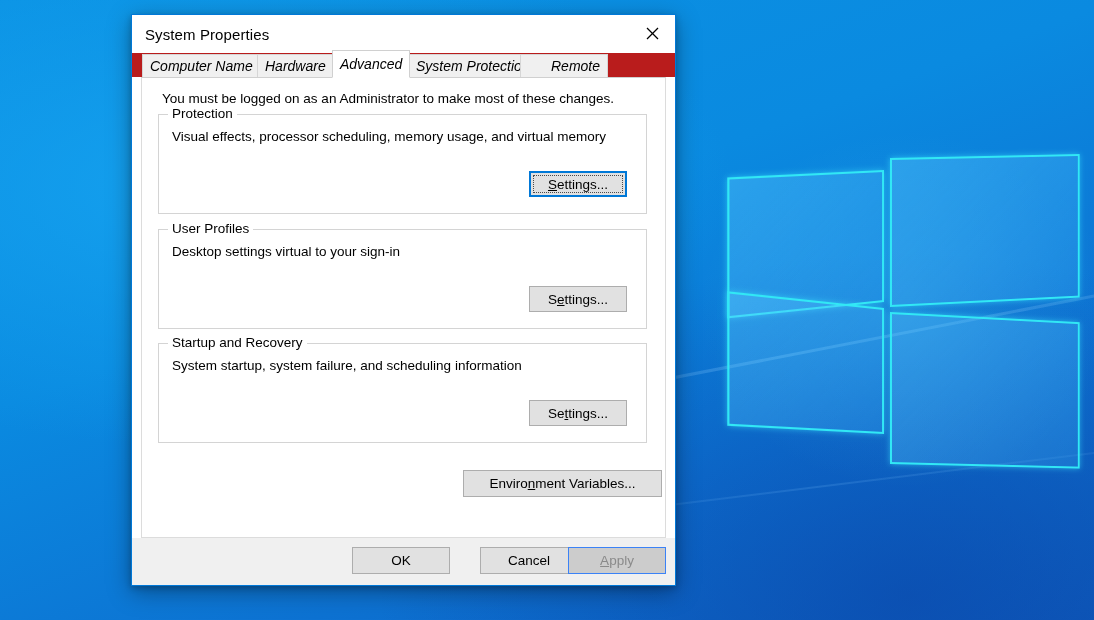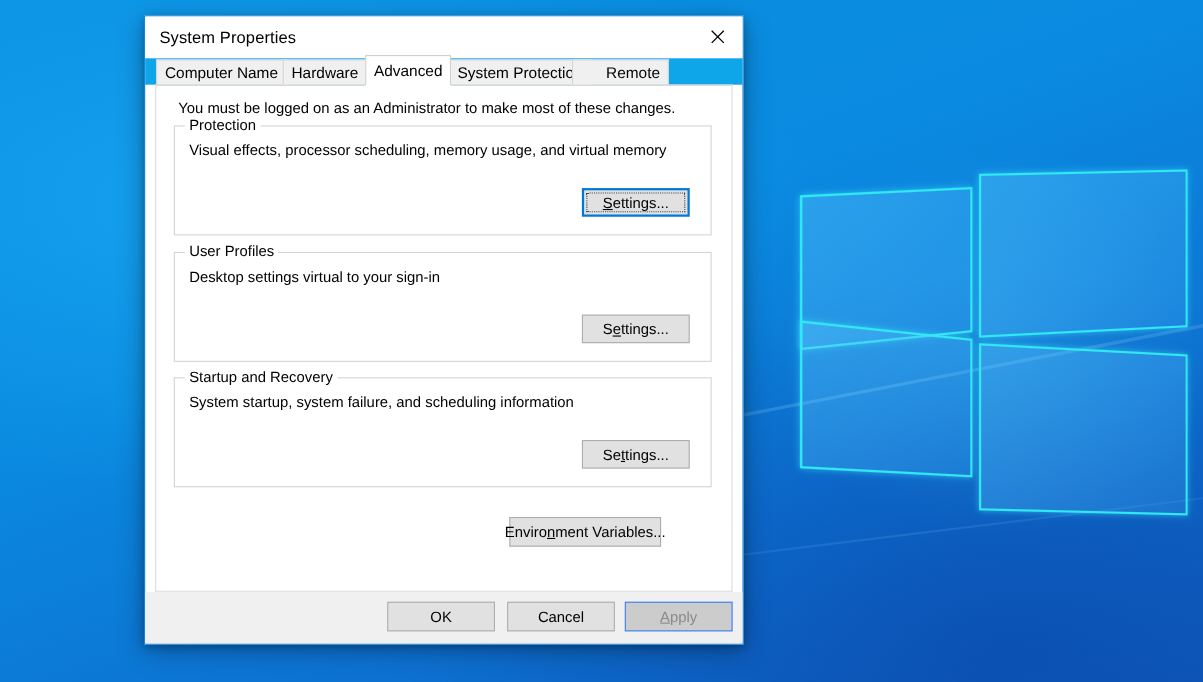--- a/index.html
+++ b/index.html
@@ -126,24 +126,25 @@
     align-items: center;
     justify-content: center;
     cursor: default;
   }
   #close-btn svg { display: block; }
 
   
   #tabstrip {
     flex: none;
     height: 24px;
-    background: #0ea5e9;
+    background: #b91c1c;
     position: relative;
     padding-left: 10px;
     box-sizing: border-box;
+    font-style: italic;
   }
   .tab {
     position: absolute;
     bottom: 0;
     box-sizing: border-box;
     background: #f0f0f0;
     border: 1px solid #d6d6d6;
     border-bottom: none;
     font-size: 14px;
     color: #000;
@@ -242,21 +243,21 @@
   }
   .settings-btn {
     position: absolute;
     width: 98px; height: 26px;
   }
   u { text-decoration: underline; text-underline-offset: 1px; }
 
   #env-btn {
     position: absolute;
     left: 471px; top: 478px;
-    width: 138px; height: 27px;
+    width: 199px; height: 27px;
   }
 
   
   #footer {
     flex: none;
     height: 47px;
     background: #f0f0f0;
     position: relative;
   }
   .footer-btn {
@@ -336,19 +337,19 @@
     </div>
 
     <div class="btn" id="env-btn" style="left:321px; top:392px;">
       <span>Enviro<u>n</u>ment Variables...</span>
     </div>
 
   </div>
 
   <div id="footer">
     <div class="btn footer-btn" style="left:220px;">OK</div>
-    <div class="btn footer-btn" style="left:329px;">Cancel</div>
+    <div class="btn footer-btn" style="left:348px;">Cancel</div>
     <div class="btn footer-btn disabled" style="left:436px;">
       <span><u>A</u>pply</span>
     </div>
   </div>
 
 </div>
 
 </body></html>

